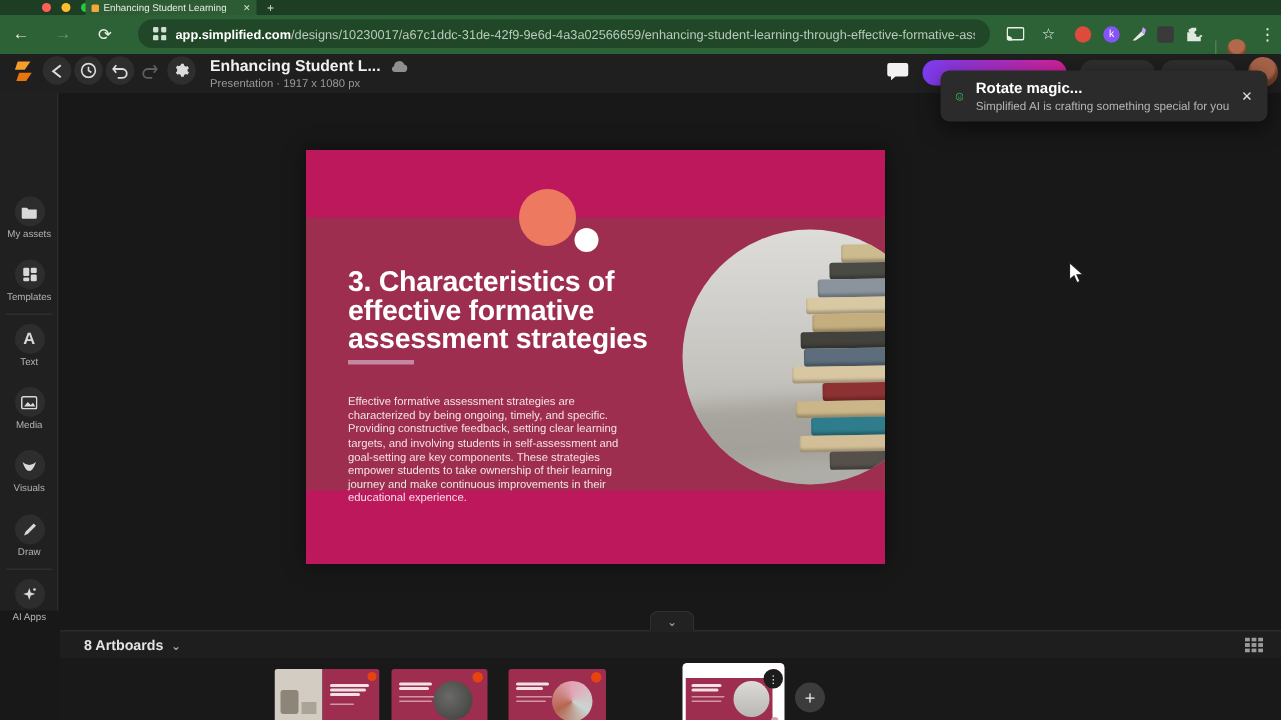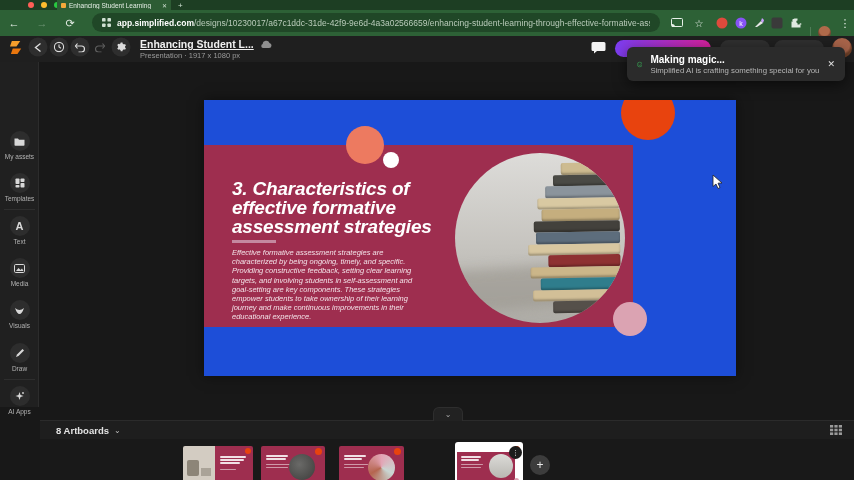--- a/index.html
+++ b/index.html
@@ -25,21 +25,21 @@
   .url .path { color:#b9cbba; }
   .ext { position:absolute; top:13px; transform:translate(-50%,-50%); width:11px; height:11px; border-radius:50%; display:flex; align-items:center; justify-content:center; font-size:7px; color:#fff; }
   .bavatar { position:absolute; left:818px; top:16px; width:13px; height:13px; border-radius:50%; background:radial-gradient(circle at 50% 35%, #b06a4a 0 45%, #7c4631 60%); }
   .bsep { position:absolute; left:810px; top:17px; width:1px; height:11px; background:#4f7d57; }
 
   
   .appheader { position:absolute; left:0; top:36px; width:854px; height:26px; background:#1f1f1f; }
   .logo { position:absolute; left:9px; top:40px; width:15px; height:15px; }
   .cbtn { position:absolute; top:47px; transform:translate(-50%,-50%); width:19px; height:19px; border-radius:50%; background:#2e2e2e; display:flex; align-items:center; justify-content:center; color:#dcdcdc; }
   .cbtn.dim { color:#5e5e5e; background:transparent; }
-  .doc-title { position:absolute; left:140px; top:38px; font-size:10.5px; color:#f0f0f0; font-weight:bold; display:flex; align-items:center; gap:6px;text-decoration:underline; }
+  .doc-title { position:absolute; left:140px; top:38px; font-size:10.5px; color:#f0f0f0; font-weight:bold; display:flex; align-items:center; gap:6px; }
   .doc-sub { position:absolute; left:140px; top:51px; font-size:7.5px; color:#9a9a9a; }
   .chatbubble { position:absolute; left:591px; top:41px; }
   .magenta-pill { position:absolute; left:615px; top:40px; width:96px; height:17px; border-radius:9px; background:linear-gradient(90deg,#7b3df0,#d6219c); }
   .gray-pill { position:absolute; top:40px; width:50px; height:17px; border-radius:9px; background:#2f2f2f; }
   .app-avatar { position:absolute; left:832px; top:38px; width:20px; height:20px; border-radius:50%; background:radial-gradient(circle at 50% 35%, #a8644a 0 45%, #6f4028 60%); }
 
   
   .etoolbar { position:absolute; left:0; top:62px; width:854px; height:28px; background:#1f1f1f; }
   .tgroup { position:absolute; top:65px; height:23px; background:#242424; border:1px solid #3a3a3a; border-radius:7px; display:flex; align-items:center; padding:0 2px; }
   .tbtn { display:flex; align-items:center; gap:5px; padding:0 9px; height:21px; background:transparent; border:none; color:#e6e6e6; font-family:"Liberation Sans",sans-serif; font-size:10px; white-space:nowrap; }
@@ -47,26 +47,26 @@
 
   
   .rail { position:absolute; left:0; top:62px; width:39px; height:345px; background:#202020; border-right:1px solid #2c2c2c; }
   .rail-item { position:absolute; left:0; width:39px; text-align:center; }
   .rail-ic { width:20px; height:20px; border-radius:50%; background:#2d2d2d; margin:0 auto; display:flex; align-items:center; justify-content:center; color:#d8d8d8; }
   .rail-lb { margin-top:2px; font-size:6.5px; color:#b3b3b3; }
   .rail-div { position:absolute; left:4px; width:31px; height:1px; background:#2e2e2e; }
 
   
   .canvas { position:absolute; left:39px; top:62px; width:815px; height:345px; background:#181818; }
-  .slide { position:absolute; left:204px; top:100px; width:532px; height:276px; background:#1d4ed8; overflow:hidden; box-shadow:0 0 12px rgba(0,0,0,.5);font-style:italic; }
+  .slide { position:absolute; left:204px; top:100px; width:386px; height:276px; background:#be185d; overflow:hidden; box-shadow:0 0 12px rgba(0,0,0,.5); }
   .band { position:absolute; left:0; top:45px; width:429px; height:182px; background:#9e2e4f; }
   .circ { position:absolute; border-radius:50%; }
   .slide-title { position:absolute; left:28px; top:79px; width:214px; color:#ffffff; font-size:19px; line-height:19px; font-weight:bold; letter-spacing:-0.2px; }
   .slide-div { position:absolute; left:28px; top:140px; width:44px; height:3px; background:#c489a0; }
-  .slide-body { position:absolute; left:28px; top:148px; width:198px; color:#f3e2e8; font-size:7.5px; line-height:9.2px; }
+  .slide-body { position:absolute; left:28px; top:163px; width:198px; color:#f3e2e8; font-size:7.5px; line-height:9.2px; }
   .photo { position:absolute; left:251px; top:53px; width:170px; height:170px; border-radius:50%; overflow:hidden; background:linear-gradient(180deg,#dddcd9 0%,#c6c4bf 55%,#aeaca6 100%); }
   .floor { position:absolute; left:-12px; bottom:14px; width:150px; height:42px; background:#96928a; filter:blur(6px); opacity:.55; transform:rotate(-4deg); }
   .books { position:absolute; right:5px; top:10px; width:104px; display:flex; flex-direction:column; align-items:flex-end; transform:rotate(-1deg); }
   .books div { height:11.5px; border-radius:2px; box-shadow:inset 0 -2px 2px rgba(0,0,0,.25); }
   .cursor { position:absolute; left:712px; top:174px; z-index:40; }
 
   
   .toast { position:absolute; left:627px; top:47px; width:218px; height:34px; background:#2b2b2b; border-radius:6px; box-shadow:0 4px 14px rgba(0,0,0,.55); z-index:50; display:flex; align-items:center; padding:0 10px; gap:8px; }
   .toast-title { font-size:10px; font-weight:bold; color:#ffffff; }
   .toast-sub { font-size:7.8px; color:#b5b5b5; margin-top:1px; white-space:nowrap; }
@@ -333,21 +333,21 @@
     </svg>
 
   <div class="toast">
     <svg width="15" height="15" viewBox="0 0 15 15">
         <circle cx="7.5" cy="7.5" r="6.5" fill="none" stroke="#3ecb63" stroke-width="1.3"></circle>
         <circle cx="5.2" cy="6" r="0.9" fill="#3ecb63"></circle>
         <circle cx="9.8" cy="6" r="0.9" fill="#3ecb63"></circle>
         <path d="M4.5 9 Q7.5 11.5 10.5 9" fill="none" stroke="#3ecb63" stroke-width="1.2"></path>
       </svg>
     <div>
-      <div class="toast-title">Making magic...</div>
+      <div class="toast-title">Rotate magic...</div>
       <div class="toast-sub">Simplified AI is crafting something special for you</div>
     </div>
     <span class="toast-x">✕</span>
   </div>
 
   <div class="panel-tab">
       <span>⌄</span>
     </div>
   <div class="abbar">
     <span class="lbl">8 Artboards</span>

